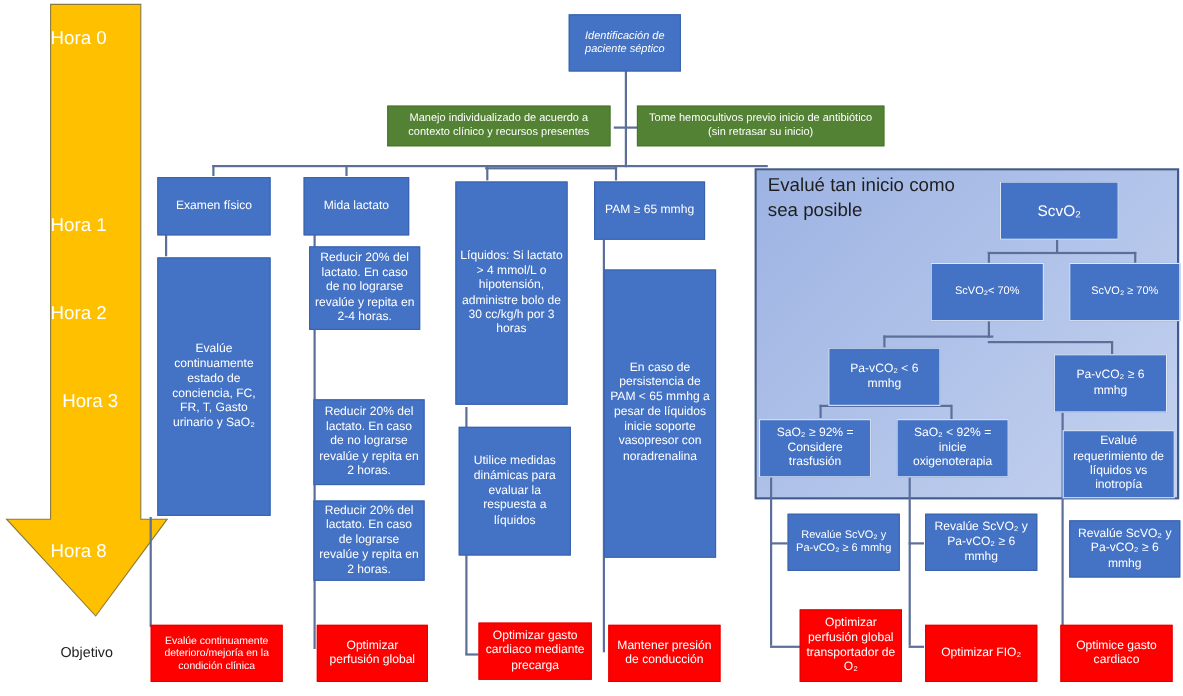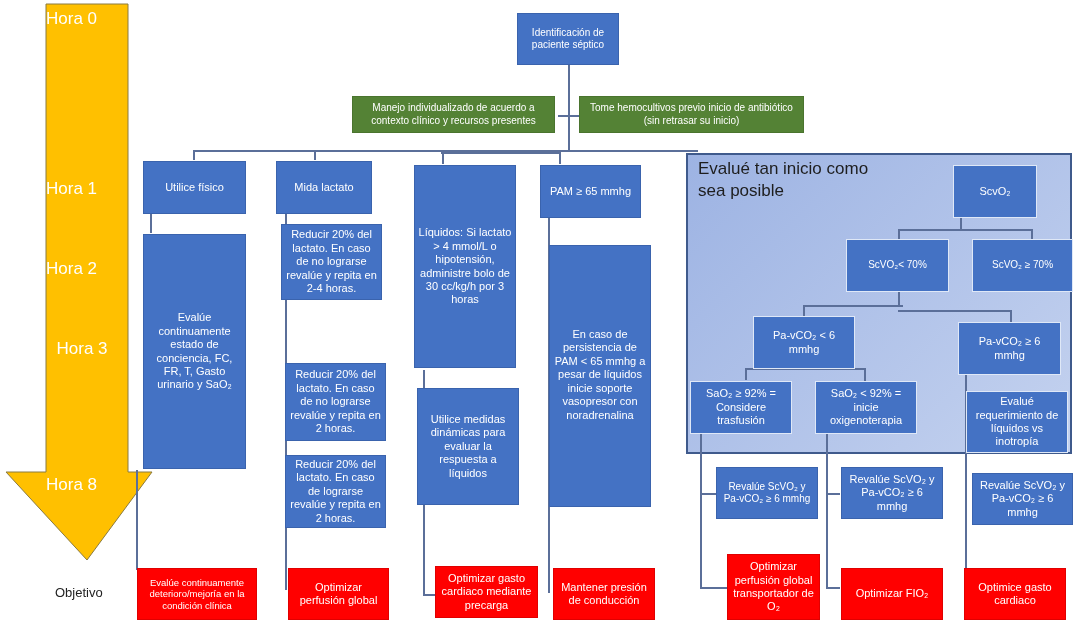--- a/index.html
+++ b/index.html
@@ -6,21 +6,21 @@
   body { width:1075px; height:633px; position:relative; background:#ffffff; overflow:hidden;
          font-family:"Liberation Sans", sans-serif; }
   .abs { position:absolute; box-sizing:border-box; }
   .box { position:absolute; box-sizing:border-box; display:flex; align-items:center; justify-content:center;
          text-align:center; color:#ffffff; line-height:1.22; padding:2px 3px; }
   .blue { background:#4472c4; border:1px solid #3a63ad; }
   .blue-lt { background:#4472c4; border:1.5px solid #dfe8f7; }
   .green { background:#548235; border:1px solid #4a742e; }
   .red { background:#ff0000; border:1px solid #e00000; }
   .line { position:absolute; background:#5b6f99; }
-  .hour { position:absolute; color:#ffffff; font-size:17px; left:46px; width:72px; }
+  .hour { position:absolute; color:#ffffff; font-size:17px; left:46px; width:72px;margin-top:16px; }
 </style>
 </head>
 <body>
 
 <svg class="abs" style="left:0;top:0;" width="160" height="565">
   <polygon points="46,4 128,4 128,472 152,472 87,560 6,472 46,472" fill="#ffc000" stroke="#8a7a40" stroke-width="1"></polygon>
 </svg>
 <div class="hour" style="top:9px;">Hora 0</div>
 <div class="hour" style="top:179px;">Hora 1</div>
 <div class="hour" style="top:259px;">Hora 2</div>
@@ -62,25 +62,25 @@
 <div class="line" style="left:745px;top:368px;width:2px;height:12px;"></div>
 <div class="line" style="left:864px;top:368px;width:2px;height:14px;"></div>
 <div class="line" style="left:700px;top:432px;width:2px;height:155px;"></div>
 <div class="line" style="left:700px;top:587px;width:30px;height:2px;"></div>
 <div class="line" style="left:700px;top:493px;width:16px;height:2px;"></div>
 <div class="line" style="left:826px;top:432px;width:2px;height:155px;"></div>
 <div class="line" style="left:826px;top:587px;width:14px;height:2px;"></div>
 <div class="line" style="left:826px;top:493px;width:14px;height:2px;"></div>
 <div class="line" style="left:965px;top:375px;width:2px;height:210px;"></div>
 
-<div class="box blue" style="left:517px;top:13px;width:102px;height:52px;font-size:10px;">Identificación de paciente séptico</div>
+<div class="box blue" style="left:517px;top:13px;width:102px;height:52px;font-size:10px;font-style:italic;">Identificación de paciente séptico</div>
 <div class="box green" style="left:352px;top:96px;width:203px;height:37px;font-size:10px;">Manejo individualizado  de acuerdo a contexto clínico y recursos presentes</div>
 <div class="box green" style="left:579px;top:96px;width:225px;height:37px;font-size:10px;">Tome hemocultivos previo inicio de antibiótico (sin retrasar su inicio)</div>
 
-<div class="box blue" style="left:143px;top:161px;width:103px;height:53px;font-size:11px;">Utilice físico</div>
+<div class="box blue" style="left:143px;top:161px;width:103px;height:53px;font-size:11px;">Examen físico</div>
 <div class="box blue" style="left:143px;top:234px;width:103px;height:235px;font-size:11px;">
     <span>Evalúe continuamente estado de conciencia, FC, FR, T, Gasto urinario y SaO₂</span>
   </div>
 <div class="box red" style="left:137px;top:568px;width:120px;height:52px;font-size:9.5px;">Evalúe continuamente deterioro/mejoría  en la condición clínica</div>
 
 <div class="box blue" style="left:276px;top:161px;width:96px;height:53px;font-size:11px;">Mida lactato</div>
 <div class="box blue" style="left:281px;top:224px;width:101px;height:76px;font-size:11px;">Reducir 20% del lactato. En caso de no lograrse revalúe y repita en 2-4 horas.</div>
 <div class="box blue" style="left:285px;top:363px;width:101px;height:78px;font-size:11px;">Reducir 20% del lactato. En caso de no lograrse revalúe y repita en 2 horas.</div>
 <div class="box blue" style="left:285px;top:455px;width:101px;height:73px;font-size:11px;">Reducir 20% del lactato. En caso de lograrse revalúe y repita en 2 horas.</div>
 <div class="box red" style="left:288px;top:568px;width:101px;height:52px;font-size:11px;">Optimizar perfusión global</div>
@@ -88,21 +88,21 @@
 <div class="box blue" style="left:414px;top:165px;width:102px;height:203px;font-size:11px;">Líquidos: Si lactato &gt; 4 mmol/L o hipotensión, administre bolo de 30 cc/kg/h por 3 horas</div>
 <div class="box blue" style="left:417px;top:388px;width:102px;height:117px;font-size:11px;">Utilice medidas dinámicas para evaluar la respuesta a líquidos</div>
 <div class="box red" style="left:435px;top:566px;width:103px;height:52px;font-size:11px;">Optimizar  gasto cardiaco mediante precarga</div>
 
 <div class="box blue" style="left:540px;top:165px;width:101px;height:53px;font-size:11px;">PAM ≥ 65 mmhg</div>
 <div class="box blue" style="left:549px;top:245px;width:102px;height:262px;font-size:11px;padding-top:0;">
     <span>En caso de persistencia de PAM &lt; 65 mmhg a pesar de líquidos inicie soporte vasopresor con noradrenalina</span>
   </div>
 <div class="box red" style="left:553px;top:568px;width:102px;height:52px;font-size:11px;">Mantener presión de conducción</div>
 
-<div class="box blue-lt" style="left:909px;top:165px;width:84px;height:53px;font-size:11px;margin-left:44px;">ScvO₂</div>
+<div class="box blue-lt" style="left:909px;top:165px;width:108px;height:53px;font-size:14px;">ScvO₂</div>
 <div class="box blue-lt" style="left:846px;top:239px;width:103px;height:53px;font-size:10px;">ScVO₂&lt; 70%</div>
 <div class="box blue-lt" style="left:972px;top:239px;width:101px;height:53px;font-size:10px;">ScVO₂ ≥ 70%</div>
 <div class="box blue-lt" style="left:753px;top:316px;width:102px;height:53px;font-size:11px;">Pa-vCO₂ &lt; 6 mmhg</div>
 <div class="box blue-lt" style="left:958px;top:322px;width:103px;height:53px;font-size:11px;">Pa-vCO₂ ≥ 6 mmhg</div>
 <div class="box blue-lt" style="left:690px;top:381px;width:102px;height:53px;font-size:11px;">SaO₂ ≥ 92% = Considere trasfusión</div>
 <div class="box blue-lt" style="left:815px;top:381px;width:102px;height:53px;font-size:11px;">SaO₂ &lt; 92% = inicie oxigenoterapia</div>
 <div class="box blue-lt" style="left:966px;top:391px;width:102px;height:62px;font-size:11px;">Evalué requerimiento de líquidos vs inotropía</div>
 
 <div class="box blue" style="left:716px;top:467px;width:102px;height:52px;font-size:10px;">Revalúe ScVO₂ y Pa-vCO₂ ≥ 6 mmhg</div>
 <div class="box blue" style="left:841px;top:467px;width:102px;height:52px;font-size:11px;">Revalúe ScVO₂ y Pa-vCO₂ ≥ 6 mmhg</div>

